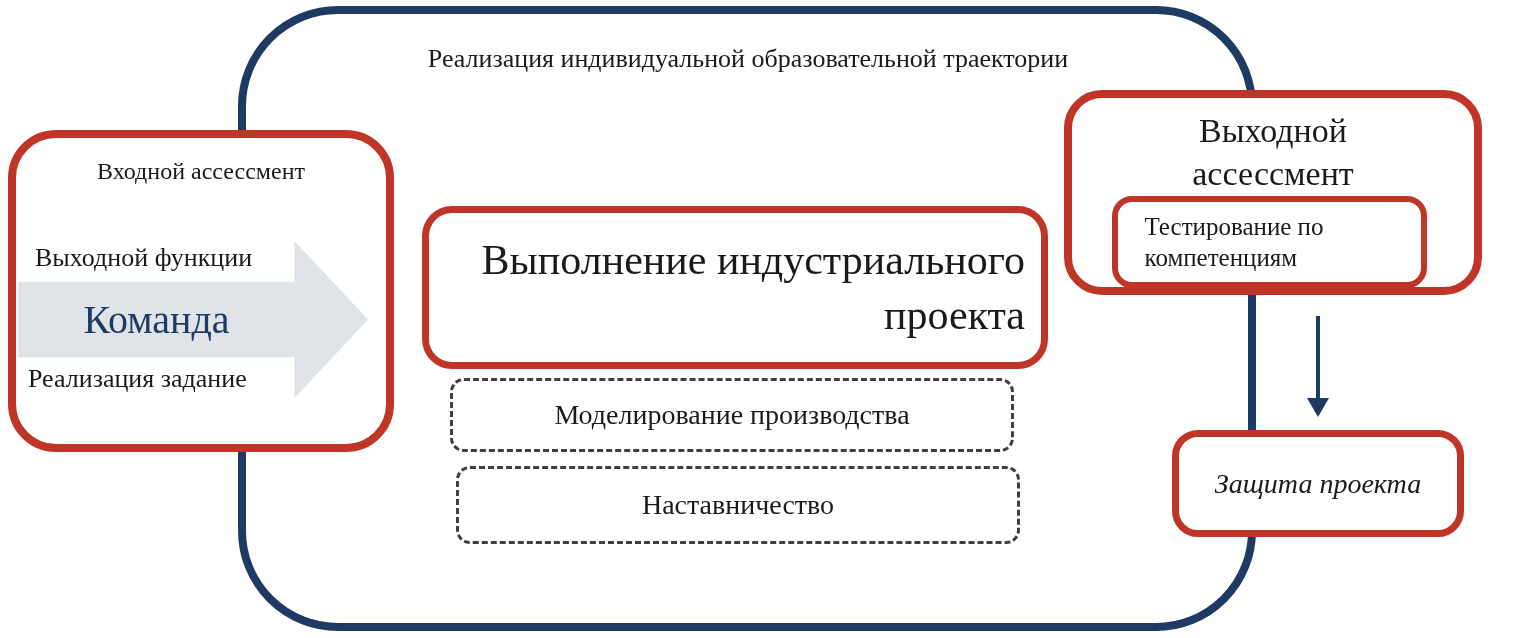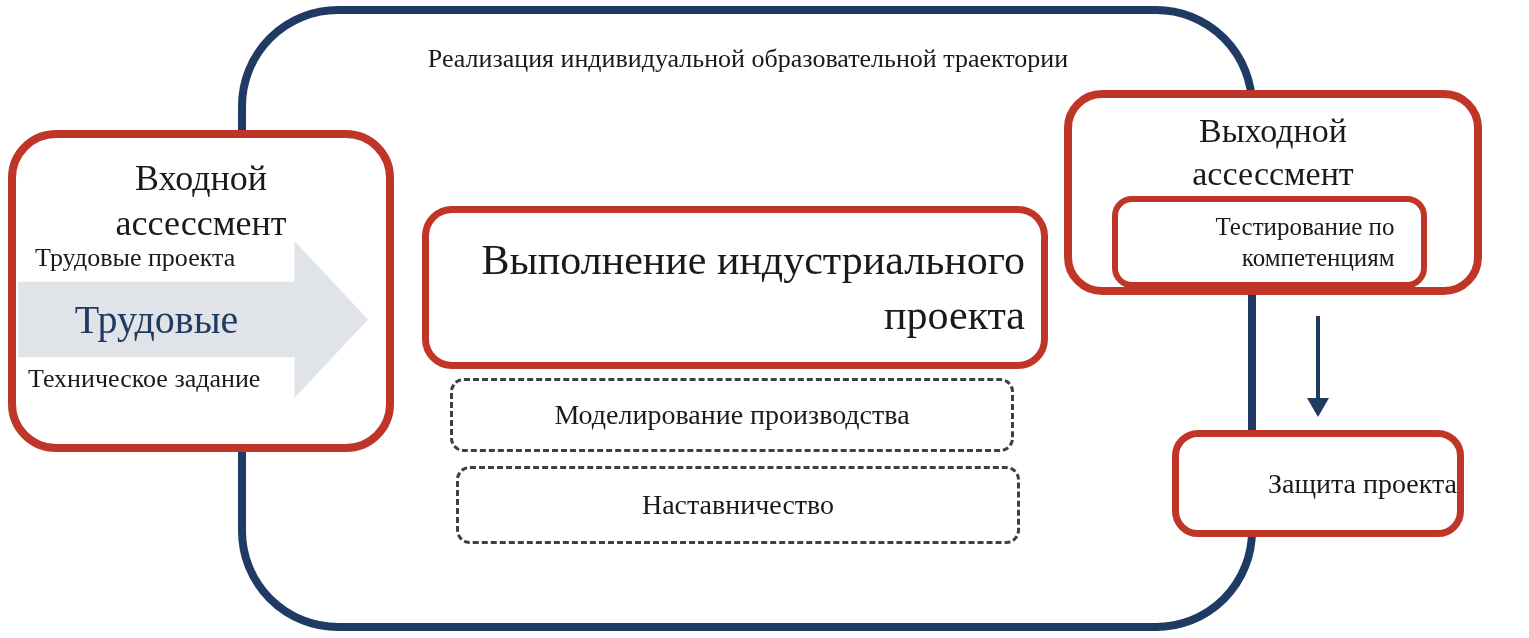--- a/index.html
+++ b/index.html
@@ -27,21 +27,21 @@
     font-size:26px;line-height:1.28;text-align:center;
   }
   
   .input-box{
     left:8px;top:130px;width:386px;height:322px;
     border:8px solid var(--red);border-radius:48px;
     box-sizing:border-box;background:#ffffff;
   }
   .input-title{
     left:45px;top:18px;width:280px;
-    font-size:36px;line-height:1.25;text-align:center;
+    font-size:24px;line-height:1.25;text-align:center;
   }
   .labor-label{
     left:19px;top:105px;width:300px;
     font-size:26px;text-align:left;white-space:nowrap;
   }
   .team-arrow{
     left:2px;top:103px;width:350px;height:157px;
     background:var(--gray);
     clip-path:polygon(0 26%,79% 26%,79% 0,100% 50%,79% 100%,79% 74%,0 74%);
   }
@@ -83,53 +83,53 @@
     left:61px;top:12px;width:280px;
     font-size:34px;line-height:1.25;text-align:center;
   }
   .testing-box{
     left:40px;top:98px;width:315px;height:92px;
     border:6px solid var(--red);border-radius:20px;
     box-sizing:border-box;background:#ffffff;
     display:flex;align-items:center;justify-content:center;
   }
   .testing-label{
-    width:250px;font-size:25px;line-height:1.25;text-align:right;
+    width:250px;font-size:25px;line-height:1.25;text-align:left;
   }
   
   .down-arrow-line{
     left:1316px;top:316px;width:4px;height:84px;background:var(--navy);
   }
   .down-arrow-head{
     left:1307px;top:398px;width:0;height:0;
     border-left:11px solid transparent;border-right:11px solid transparent;
     border-top:19px solid var(--navy);
   }
   
   .defense-box{
     left:1172px;top:430px;width:292px;height:107px;
     border:7px solid var(--red);border-radius:26px;
     box-sizing:border-box;background:#ffffff;
-    display:flex;align-items:center;justify-content:flex-end;
-    font-size:28px;text-align:center;
+    display:flex;align-items:center;justify-content:center;
+    font-size:28px;text-align:center;font-style:italic;
   }
 </style>
 </head>
 <body>
 
 <div class="abs outer"></div>
 
 <div class="abs title">Реализация индивидуальной образовательной траектории</div>
 
 <div class="abs input-box">
   <div class="abs input-title">Входной ассессмент</div>
   <div class="abs team-arrow"></div>
-  <div class="abs labor-label">Трудовые проекта</div>
-  <div class="abs team-label">Трудовые</div>
-  <div class="abs tech-label">Техническое задание</div>
+  <div class="abs labor-label">Выходной функции</div>
+  <div class="abs team-label">Команда</div>
+  <div class="abs tech-label">Реализация задание</div>
 </div>
 
 <div class="abs project-box">
   <div class="abs project-title">Выполнение индустриального проекта</div>
 </div>
 
 <div class="abs dashed dash1">
   <span>Моделирование производства</span>
 </div>
 <div class="abs dashed dash2">

